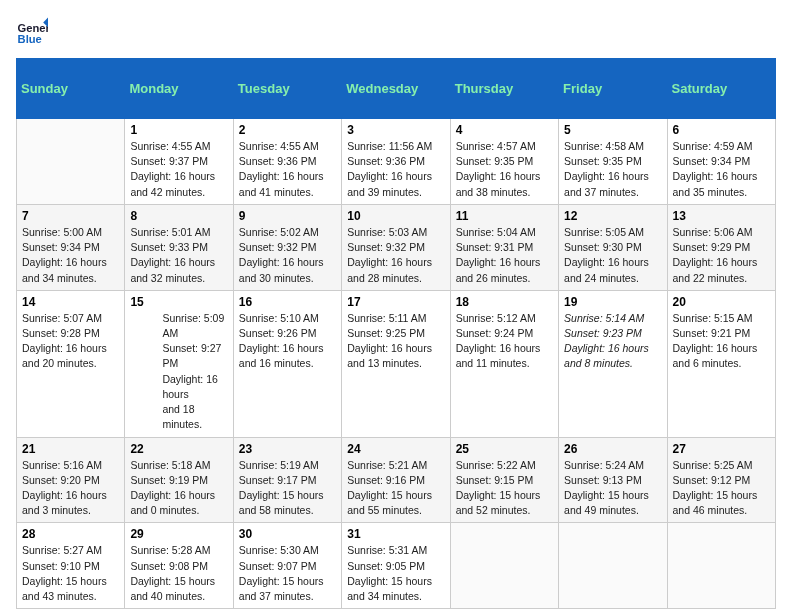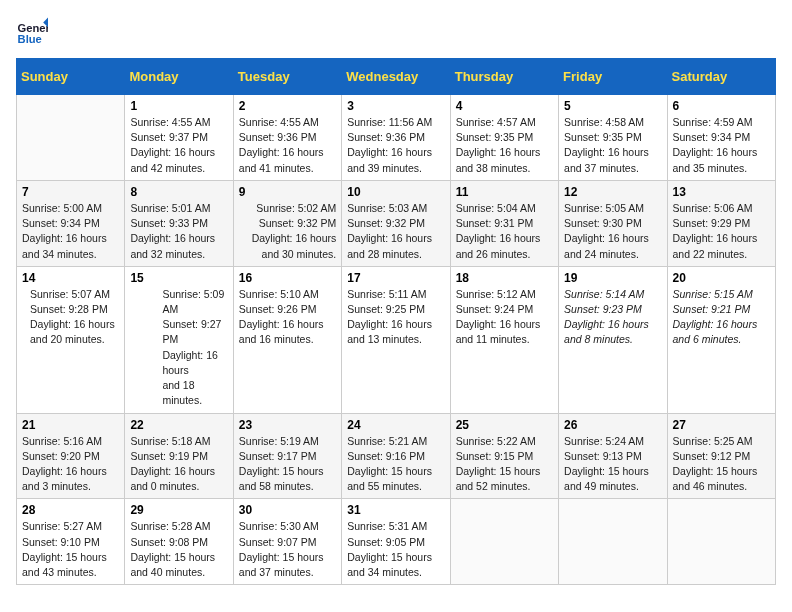--- a/index.html
+++ b/index.html
@@ -39,22 +39,22 @@
       color: #333;
       font-weight: normal;
     }
     table {
       width: 100%;
       border-collapse: collapse;
       font-size: 11px;
     }
     thead tr th {
       background-color: #1565c0;
-      color: #fde047;
-      padding: 10px 4px;
+      color: #86efac;
+      padding: 22px 4px;
       text-align: left;
       font-size: 13px;
       font-weight: bold;
       border: 1px solid #1565c0;
     }
     tbody tr td {
       border: 1px solid #ccc;
       padding: 4px 5px;
       vertical-align: top;
       width: calc(100% / 7);
@@ -164,21 +164,21 @@
         </td>
         <td>
           <span class="day-number">8</span>
           <div class="day-info" style="white-space: pre-line;">Sunrise: 5:01 AM
 Sunset: 9:33 PM
 Daylight: 16 hours
 and 32 minutes.</div>
         </td>
         <td>
           <span class="day-number">9</span>
-          <div class="day-info" style="white-space: pre-line; text-align: right;">Sunrise: 5:02 AM
+          <div class="day-info" style="white-space: pre-line;">Sunrise: 5:02 AM
 Sunset: 9:32 PM
 Daylight: 16 hours
 and 30 minutes.</div>
         </td>
         <td>
           <span class="day-number">10</span>
           <div class="day-info" style="white-space: pre-line;">Sunrise: 5:03 AM
 Sunset: 9:32 PM
 Daylight: 16 hours
 and 28 minutes.</div>
@@ -201,21 +201,21 @@
           <span class="day-number">13</span>
           <div class="day-info" style="white-space: pre-line;">Sunrise: 5:06 AM
 Sunset: 9:29 PM
 Daylight: 16 hours
 and 22 minutes.</div>
         </td>
       </tr>
       <tr>
         <td>
           <span class="day-number">14</span>
-          <div class="day-info" style="white-space: pre-line; margin-left: 8px;">Sunrise: 5:07 AM
+          <div class="day-info" style="white-space: pre-line;">Sunrise: 5:07 AM
 Sunset: 9:28 PM
 Daylight: 16 hours
 and 20 minutes.</div>
         </td>
         <td>
           <span class="day-number">15</span>
           <div class="day-info" style="white-space: pre-line; margin-left: 32px;">Sunrise: 5:09 AM
 Sunset: 9:27 PM
 Daylight: 16 hours
 and 18 minutes.</div>
@@ -243,21 +243,21 @@
         </td>
         <td>
           <span class="day-number">19</span>
           <div class="day-info" style="white-space: pre-line; font-style: italic;">Sunrise: 5:14 AM
 Sunset: 9:23 PM
 Daylight: 16 hours
 and 8 minutes.</div>
         </td>
         <td>
           <span class="day-number">20</span>
-          <div class="day-info" style="white-space: pre-line; font-style: italic;">Sunrise: 5:15 AM
+          <div class="day-info" style="white-space: pre-line;">Sunrise: 5:15 AM
 Sunset: 9:21 PM
 Daylight: 16 hours
 and 6 minutes.</div>
         </td>
       </tr>
       <tr>
         <td>
           <span class="day-number">21</span>
           <div class="day-info" style="white-space: pre-line;">Sunrise: 5:16 AM
 Sunset: 9:20 PM

